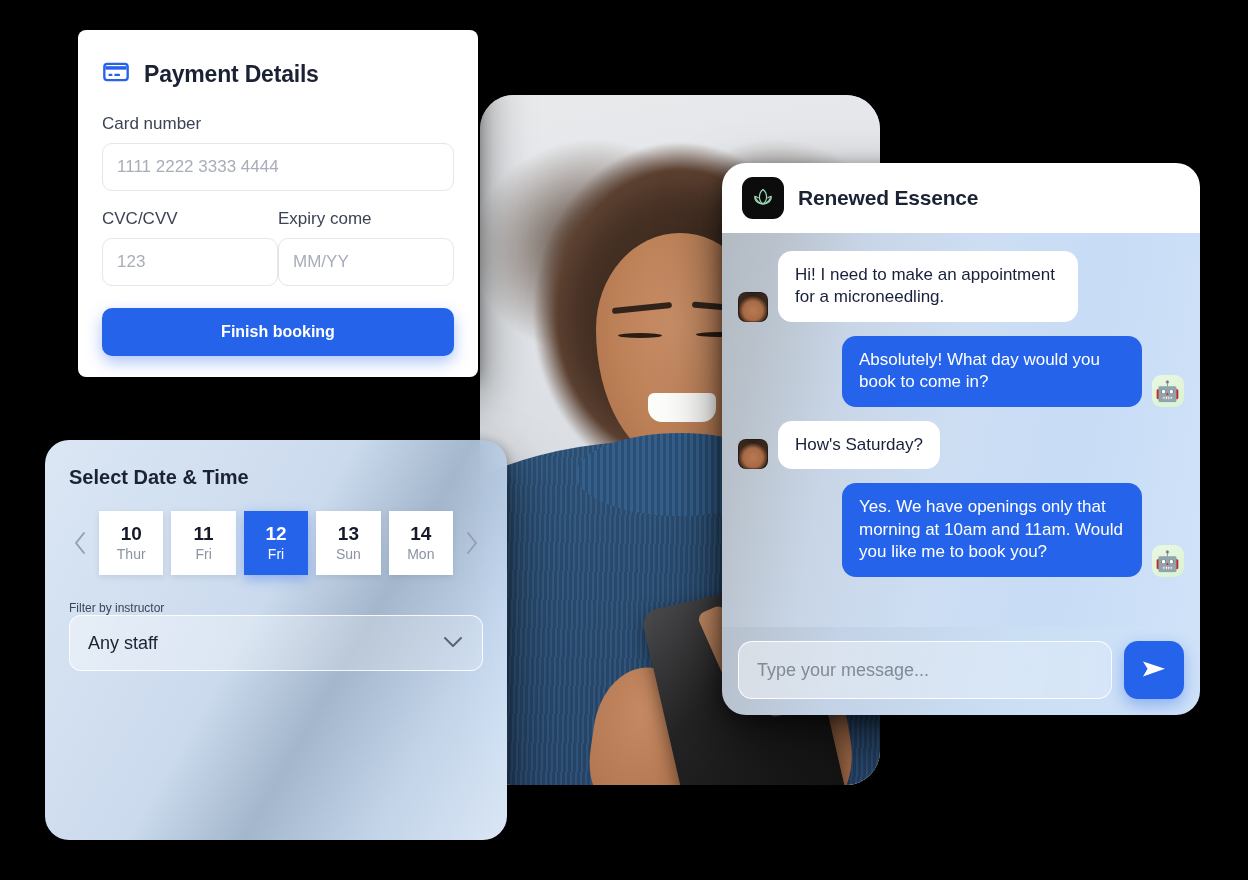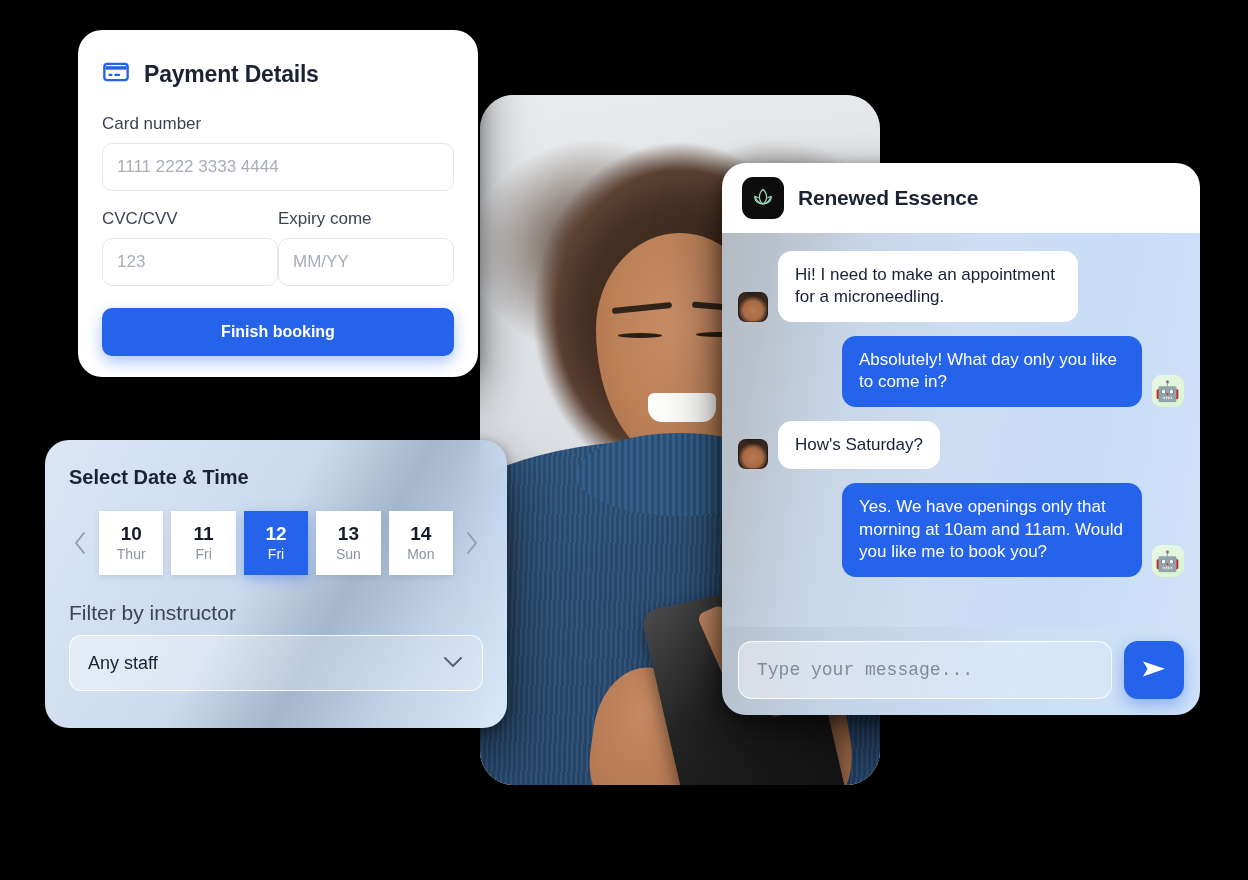--- a/index.html
+++ b/index.html
@@ -97,21 +97,21 @@
   .ph-finger.f1 { left:58%; top:74%; transform:rotate(-24deg); }
   .ph-finger.f2 { left:64%; top:76%; transform:rotate(-18deg); }
   .ph-finger.f3 { left:70%; top:78%; transform:rotate(-12deg); }
 
   
   .card { position:absolute; border-radius:22px; }
 
   
   .pay-card {
     left:78px; top:30px; width:400px; height:347px;
-    background:#fff; border-radius:24px;
+    background:#fff; border-radius:8px;
     box-shadow: 0 26px 52px rgba(0,0,0,.55), 0 4px 16px rgba(0,0,0,.4);
     padding: 28px 24px;
   }
   .pay-head { display:flex; align-items:center; gap:14px; margin-bottom:24px; }
   .pay-title { font-size:23px; font-weight:700; color:#1b2233; letter-spacing:-.2px; }
   .field-label { font-size:17px; color:#3c4354; margin-bottom:9px; }
   .field {
     height:48px; border:1px solid #e3e6ea; border-radius:10px;
     display:flex; align-items:center; padding:0 14px;
     font-size:17px; color:#a8adb8; background:#fff;
@@ -122,21 +122,21 @@
     margin-top:22px; height:48px; border-radius:10px;
     background:#2563eb; color:#fff; font-size:16px; font-weight:600;
     display:flex; align-items:center; justify-content:center;
     box-shadow: 0 6px 16px rgba(37,99,235,.38);
     cursor:pointer; border:none; width:100%;
     font-family:"Liberation Sans", sans-serif;
   }
 
   
   .dt-card {
-    left:45px; top:440px; width:462px; height:288px;
+    left:45px; top:440px; width:462px; height:400px;
     border-radius:24px;
     background:
       linear-gradient(120deg, rgba(226,238,252,.97) 0%, rgba(214,230,250,.95) 45%,
                       rgba(176,196,219,.93) 62%, rgba(205,223,245,.95) 80%, rgba(225,238,253,.97) 100%);
     backdrop-filter: blur(18px);
     box-shadow: 0 26px 54px rgba(0,0,0,.55), 0 4px 14px rgba(0,0,0,.4);
     padding: 26px 24px 22px;
     overflow:hidden;
   }
   .dt-title { font-size:20px; font-weight:700; color:#1b2233; margin-bottom:22px; }
@@ -147,21 +147,21 @@
   }
   .date-chip {
     flex:1; height:64px; border-radius:0; background:#fff;
     display:flex; flex-direction:column; align-items:center; justify-content:center;
     box-shadow: 0 2px 6px rgba(60,80,110,.14); cursor:pointer;
   }
   .date-chip .d { font-size:19px; font-weight:700; color:#141a29; line-height:1.05; }
   .date-chip .w { font-size:14px; color:#8b93a2; margin-top:2px; }
   .date-chip.sel { background:#2563eb; box-shadow:0 4px 12px rgba(37,99,235,.38); }
   .date-chip.sel .d, .date-chip.sel .w { color:#fff; }
-  .filter-label { font-size:21px; color:#3c4354; margin-bottom:10px; }
+  .filter-label { font-size:12px; color:#3c4354; }
   .select {
     height:56px; border-radius:12px; border:1px solid rgba(255,255,255,.85);
     background: linear-gradient(100deg, rgba(255,255,255,.42), rgba(255,255,255,.18));
     display:flex; align-items:center; justify-content:space-between;
     padding:0 18px; font-size:18px; color:#1b2233; cursor:pointer;
     margin-bottom:24px;
   }
   .slots { display:grid; grid-template-columns:1fr 1fr; gap:14px; }
   .slot {
     height:48px; border-radius:11px; background:#fff;
@@ -364,34 +364,34 @@
       </div>
       <span class="chat-name">Renewed Essence</span>
     </div>
 
     <div class="chat-body" id="chat-body">
         <div class="msg-row user">
           <div class="avatar-user"></div>
           <div class="bubble in">Hi! I need to make an appointment for a microneedling.</div>
         </div>
         <div class="msg-row bot">
-          <div class="bubble out">Absolutely! What day only you like to come in?</div>
+          <div class="bubble out">Absolutely! What day would you book to come in?</div>
           <div class="avatar-bot">🤖</div>
         </div>
         <div class="msg-row user">
           <div class="avatar-user"></div>
           <div class="bubble in">How's Saturday?</div>
         </div>
         <div class="msg-row bot">
           <div class="bubble out">Yes. We have openings only that morning at 10am and 11am. Would you like me to book you?</div>
           <div class="avatar-bot">🤖</div>
         </div>
       </div>
 
-    <div class="chat-foot" style="background:linear-gradient(100deg,#b6c0cb 0%,#c3d2e6 24%,#cadef4 60%,#cfe2f8 100%);font-family:Liberation Mono, monospace;">
+    <div class="chat-foot" style="background:linear-gradient(100deg,#b6c0cb 0%,#c3d2e6 24%,#cadef4 60%,#cfe2f8 100%);">
       <div class="chat-input">
         <span>Type your message...</span>
       </div>
       <button class="send-btn">
         <span>
           <svg width="28" height="24" viewBox="0 0 28 24" fill="#fff">
             <path d="M3 4.5l22 7.3-22 7.7 4.6-7.7L3 4.5z"></path>
           </svg>
         </span>
       </button>

